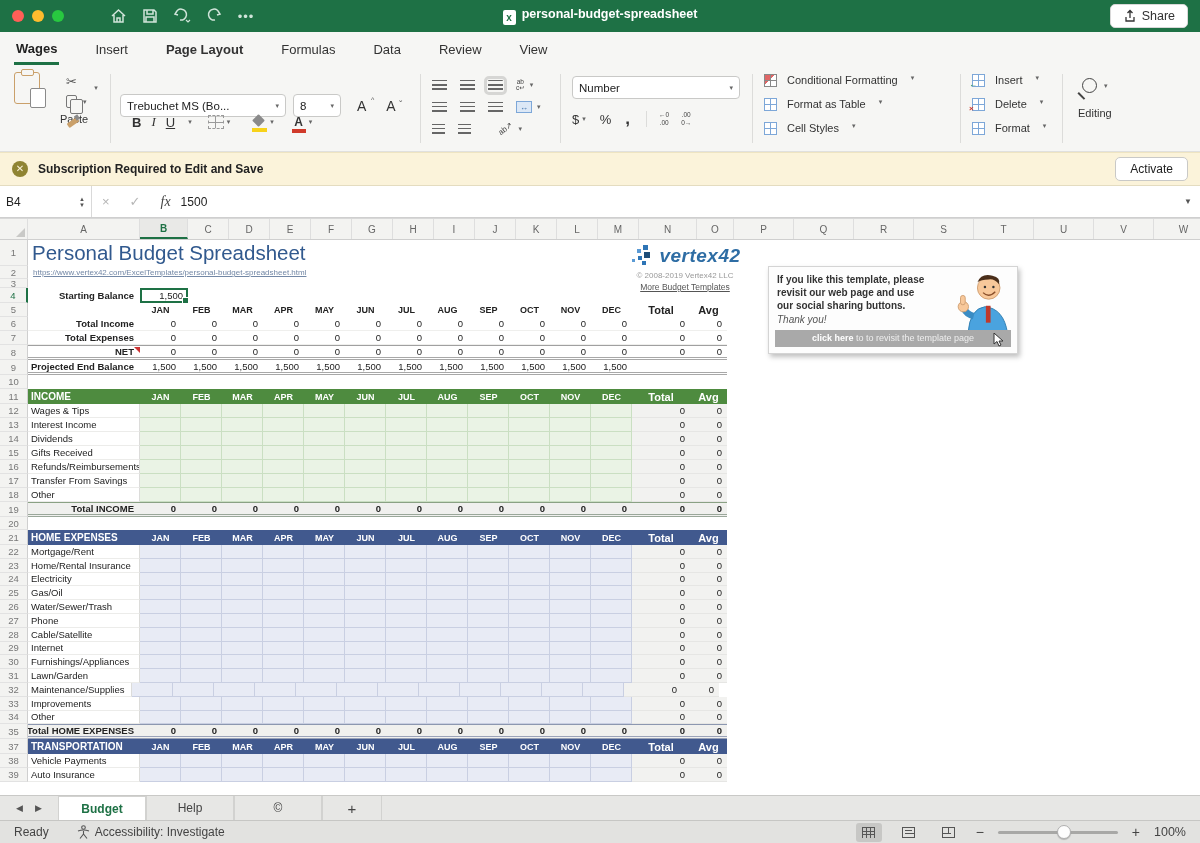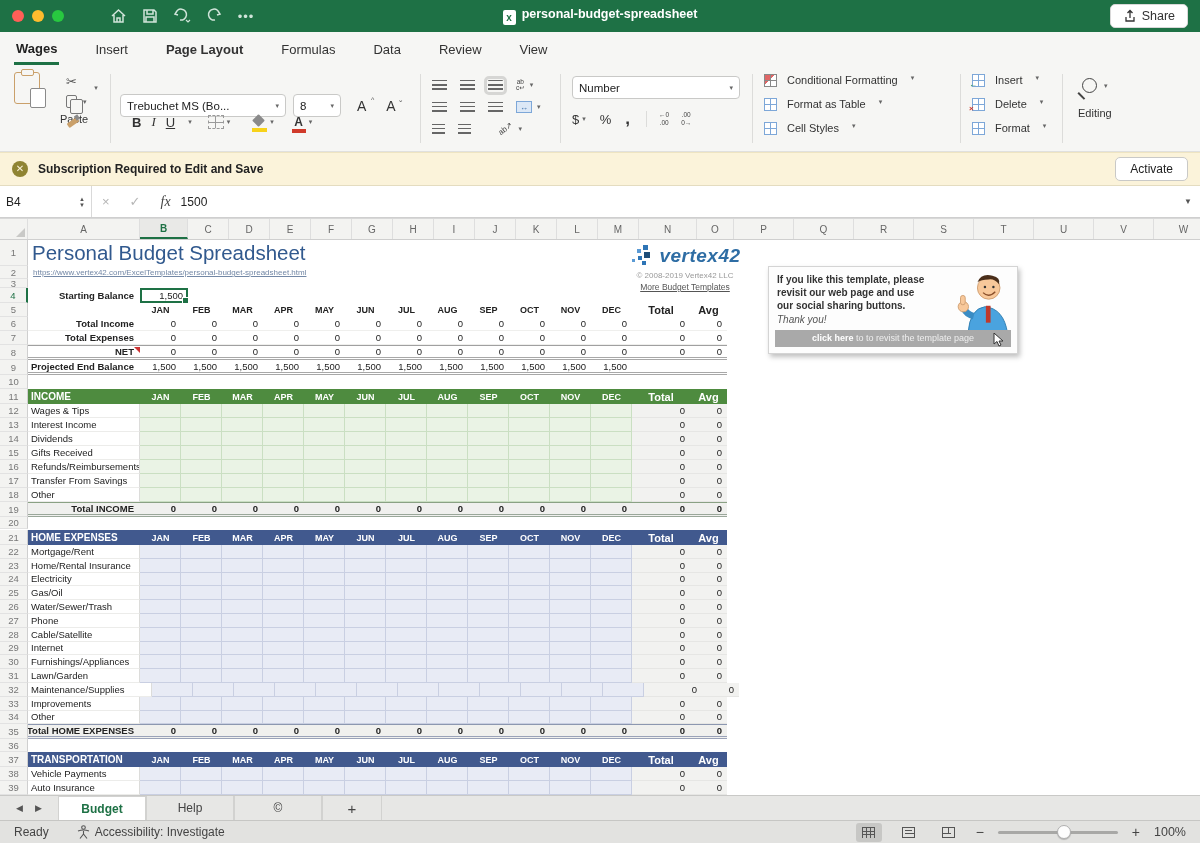--- a/index.html
+++ b/index.html
@@ -708,21 +708,21 @@
           <div class="cell num" style="width: 41px;">0</div>
           <div class="cell num" style="width: 41px;">0</div>
           <div class="cell num" style="width: 41px;">0</div>
           <div class="cell num" style="width: 41px;">0</div>
           <div class="cell num" style="width: 41px;">0</div>
           <div class="cell num" style="width: 41px;">0</div>
           <div class="cell num" style="width: 41px;">0</div>
           <div class="cell num" style="width: 58px;">0</div>
           <div class="cell num" style="width: 37px;">0</div>
         </div>
-        <div class="grow " style="height: 13px; flex-direction: column;">
+        <div class="grow " style="height: 13px;">
           <div class="gut">20</div>
           <div class="cell " style="width: 706px;"></div>
         </div>
         <div class="grow " style="height: 15px;">
           <div class="gut">21</div>
           <div class="cell sec-blue lab sechead" style="width: 112px;">HOME EXPENSES</div>
           <div class="cell sec-blue mh" style="width: 41px; color: rgb(255, 255, 255);">JAN</div>
           <div class="cell sec-blue mh" style="width: 41px; color: rgb(255, 255, 255);">FEB</div>
           <div class="cell sec-blue mh" style="width: 41px; color: rgb(255, 255, 255);">MAR</div>
           <div class="cell sec-blue mh" style="width: 41px; color: rgb(255, 255, 255);">APR</div>
@@ -912,21 +912,21 @@
           <div class="cell tint-blue" style="width: 41px;"></div>
           <div class="cell tint-blue" style="width: 41px;"></div>
           <div class="cell tint-blue" style="width: 41px;"></div>
           <div class="cell tint-blue" style="width: 41px;"></div>
           <div class="cell tint-blue" style="width: 41px;"></div>
           <div class="cell num ta-col" style="width: 58px;">0</div>
           <div class="cell num ta-col" style="width: 37px;">0</div>
         </div>
         <div class="grow " style="height: 13.8px;">
           <div class="gut">32</div>
-          <div class="cell lab inlab" style="width: 124px;">Maintenance/Supplies</div>
+          <div class="cell lab inlab" style="width: 104px;">Maintenance/Supplies</div>
           <div class="cell tint-blue" style="width: 41px;"></div>
           <div class="cell tint-blue" style="width: 41px;"></div>
           <div class="cell tint-blue" style="width: 41px;"></div>
           <div class="cell tint-blue" style="width: 41px;"></div>
           <div class="cell tint-blue" style="width: 41px;"></div>
           <div class="cell tint-blue" style="width: 41px;"></div>
           <div class="cell tint-blue" style="width: 41px;"></div>
           <div class="cell tint-blue" style="width: 41px;"></div>
           <div class="cell tint-blue" style="width: 41px;"></div>
           <div class="cell tint-blue" style="width: 41px;"></div>
@@ -981,24 +981,20 @@
           <div class="cell num" style="width: 41px;">0</div>
           <div class="cell num" style="width: 41px;">0</div>
           <div class="cell num" style="width: 41px;">0</div>
           <div class="cell num" style="width: 41px;">0</div>
           <div class="cell num" style="width: 41px;">0</div>
           <div class="cell num" style="width: 41px;">0</div>
           <div class="cell num" style="width: 41px;">0</div>
           <div class="cell num" style="width: 41px;">0</div>
           <div class="cell num" style="width: 58px;">0</div>
           <div class="cell num" style="width: 37px;">0</div>
-        </div>
-        <div class="grow " style="height: 13px;">
-          <div class="gut">36</div>
-          <div class="cell " style="width: 706px;"></div>
         </div>
         <div class="grow " style="height: 15px;">
           <div class="gut">37</div>
           <div class="cell sec-blue lab sechead" style="width: 112px;">TRANSPORTATION</div>
           <div class="cell sec-blue mh" style="width: 41px; color: rgb(255, 255, 255);">JAN</div>
           <div class="cell sec-blue mh" style="width: 41px; color: rgb(255, 255, 255);">FEB</div>
           <div class="cell sec-blue mh" style="width: 41px; color: rgb(255, 255, 255);">MAR</div>
           <div class="cell sec-blue mh" style="width: 41px; color: rgb(255, 255, 255);">APR</div>
           <div class="cell sec-blue mh" style="width: 41px; color: rgb(255, 255, 255);">MAY</div>
           <div class="cell sec-blue mh" style="width: 41px; color: rgb(255, 255, 255);">JUN</div>

